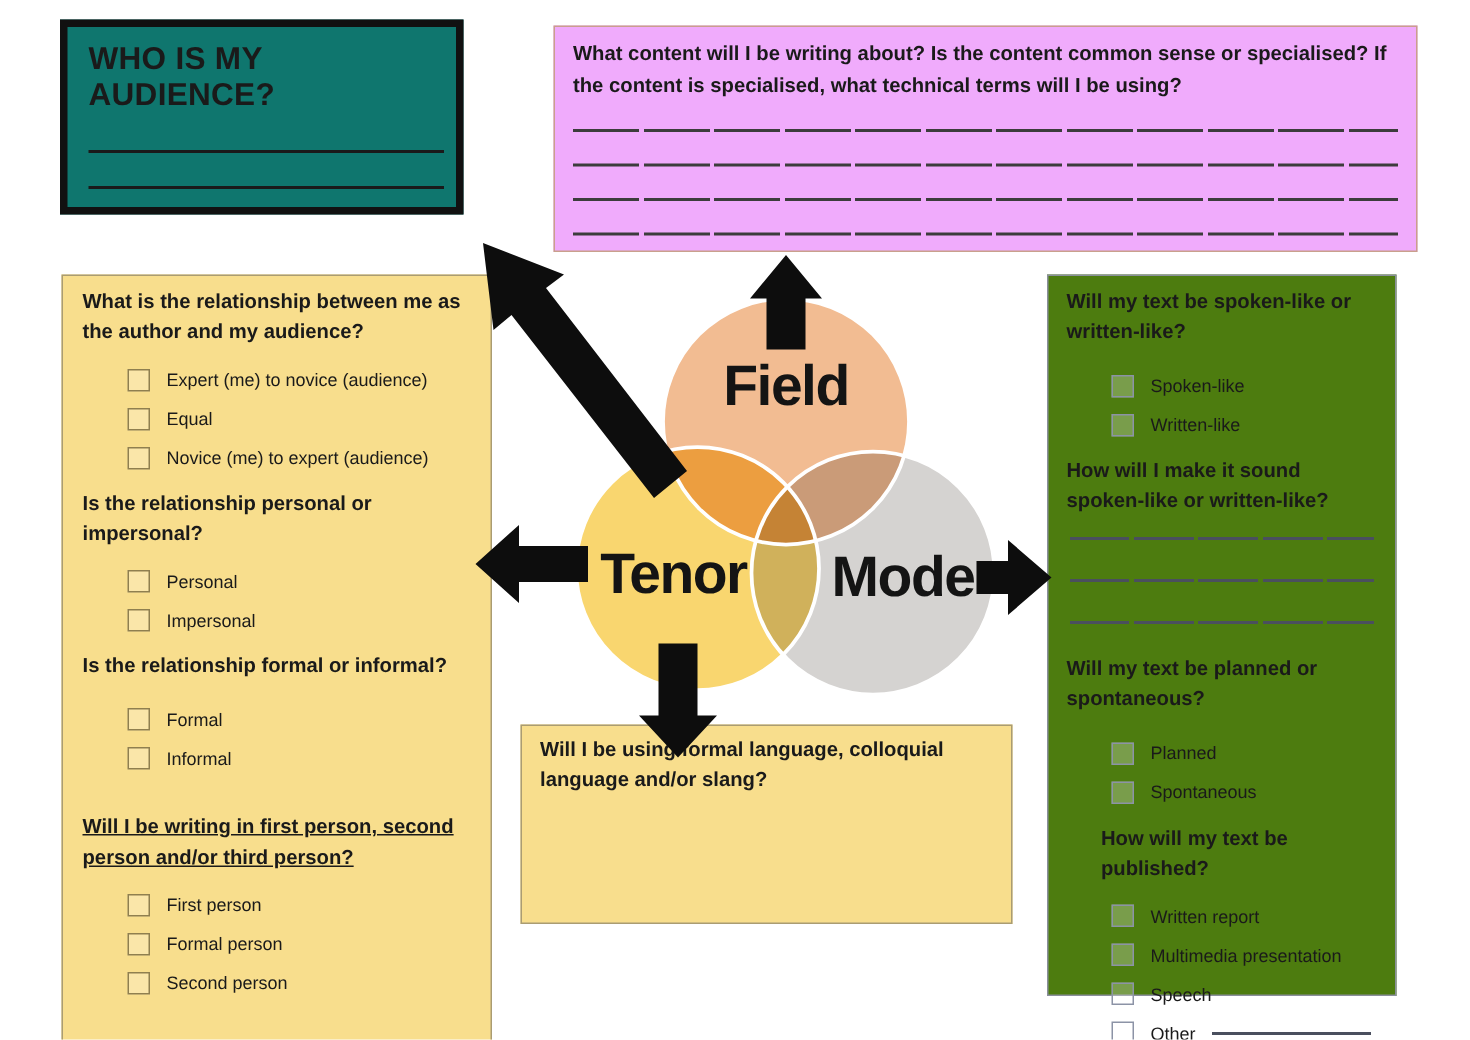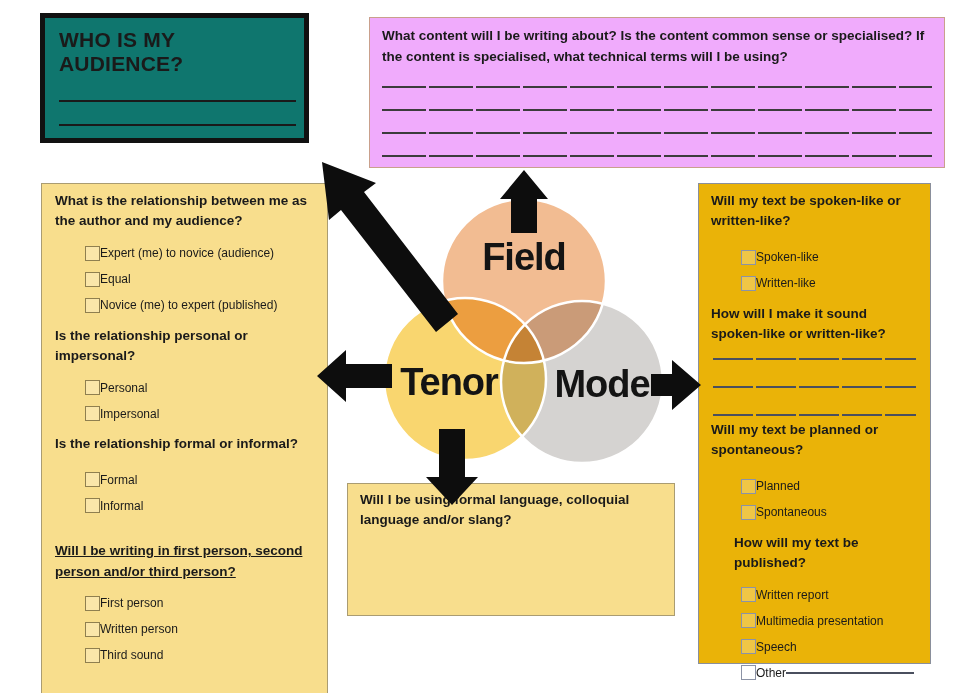--- a/index.html
+++ b/index.html
@@ -18,29 +18,29 @@
       border:1px solid #C9A08C;padding:8px 12px 0 12px;z-index:1;margin-left:17px;}
   .qtext{font-size:13.5px;font-weight:700;line-height:1.55;}
   .wline{height:2px;background:repeating-linear-gradient(to right,#3c3c3c 0 44px,rgba(0,0,0,0) 44px 47px);}
   .field-box .wline{margin-top:21px;}
   .field-box .wline.first{margin-top:18px;}
 
   .tenor-box{left:41px;top:183px;width:287px;height:524px;background:#F8DE8D;
       border:1px solid #AA9C72;padding:7px 13px 0 13px;z-index:1;}
   .language-box{left:347px;top:483px;width:328px;height:133px;background:#F8DE8D;
       border:1px solid #AA9C72;padding:6px 12px 0 12px;z-index:1;}
-  .mode-box{left:698px;top:183px;width:233px;height:481px;background:#eab308;
+  .mode-box{left:698px;top:183px;width:233px;height:481px;background:#4d7c0f;
       border:1px solid #8A8F9B;padding:7px 12px 0 12px;z-index:1;}
 
   .q{font-size:13.5px;font-weight:700;line-height:1.5;margin-top:13px;}
   .q.first{margin-top:0;}
   .q.gap-lg{margin-top:28px;text-decoration:underline;}
   .opts{margin-top:14px;}
   .opts.loose{margin-top:18px;}
-  .opt{display:flex;align-items:center;margin:0 0 11px 30px;font-size:12px;}
+  .opt{display:flex;align-items:center;gap:11px;margin:0 0 11px 30px;font-size:12px;}
   .cb{width:13px;height:13px;border:1px solid #8F7F4F;background:rgba(255,255,255,.25);flex-shrink:0;}
   .mode-box .cb{border-color:#8C93A6;}
   .mode-box .wline{margin:26px 2px 0 2px;background:repeating-linear-gradient(to right,#4a4f5e 0 40px,rgba(0,0,0,0) 40px 43px);}
   .mode-box .wline.first{margin-top:14px;}
   .otherline{flex:1;margin-right:4px;height:0;border-bottom:2px solid #4a4f5e;}
 
   
   svg.overlay{position:absolute;left:0;top:0;z-index:3;pointer-events:none;}
   .venn-label{font-family:"Liberation Sans","DejaVu Sans",sans-serif;
       font-size:38px;font-weight:700;fill:#141414;letter-spacing:-1px;}
@@ -71,21 +71,21 @@
       <div class="opt">
         <span class="cb"></span>
         <span>Expert (me) to novice (audience)</span>
       </div>
       <div class="opt">
         <span class="cb"></span>
         <span>Equal</span>
       </div>
       <div class="opt">
         <span class="cb"></span>
-        <span>Novice (me) to expert (published)</span>
+        <span>Novice (me) to expert (audience)</span>
       </div>
     </div>
     <div class="q">Is the relationship personal or impersonal?</div>
     <div class="opts">
       <div class="opt">
         <span class="cb"></span>
         <span>Personal</span>
       </div>
       <div class="opt">
         <span class="cb"></span>
@@ -104,25 +104,25 @@
       </div>
     </div>
     <div class="q gap-lg">Will I be writing in first person, second person and/or third person?</div>
     <div class="opts">
       <div class="opt">
         <span class="cb"></span>
         <span>First person</span>
       </div>
       <div class="opt">
         <span class="cb"></span>
-        <span>Written person</span>
+        <span>Formal person</span>
       </div>
       <div class="opt">
         <span class="cb"></span>
-        <span>Third sound</span>
+        <span>Second person</span>
       </div>
     </div>
   </div>
 
   <div class="abs language-box">
     <div class="q first">Will I be using formal language, colloquial language and/or slang?</div>
   </div>
 
   <div class="abs mode-box">
     <div class="q first">Will my text be spoken-like or written-like?</div>
@@ -133,21 +133,21 @@
       </div>
       <div class="opt">
         <span class="cb"></span>
         <span>Written-like</span>
       </div>
     </div>
     <div class="q">How will I make it sound spoken-like or written-like?</div>
     <div class="wline first"></div>
     <div class="wline"></div>
     <div class="wline"></div>
-    <div class="q" style="margin-top:4px;">Will my text be planned or spontaneous?</div>
+    <div class="q" style="margin-top:20px;">Will my text be planned or spontaneous?</div>
     <div class="opts loose">
       <div class="opt">
         <span class="cb"></span>
         <span>Planned</span>
       </div>
       <div class="opt">
         <span class="cb"></span>
         <span>Spontaneous</span>
       </div>
     </div>

